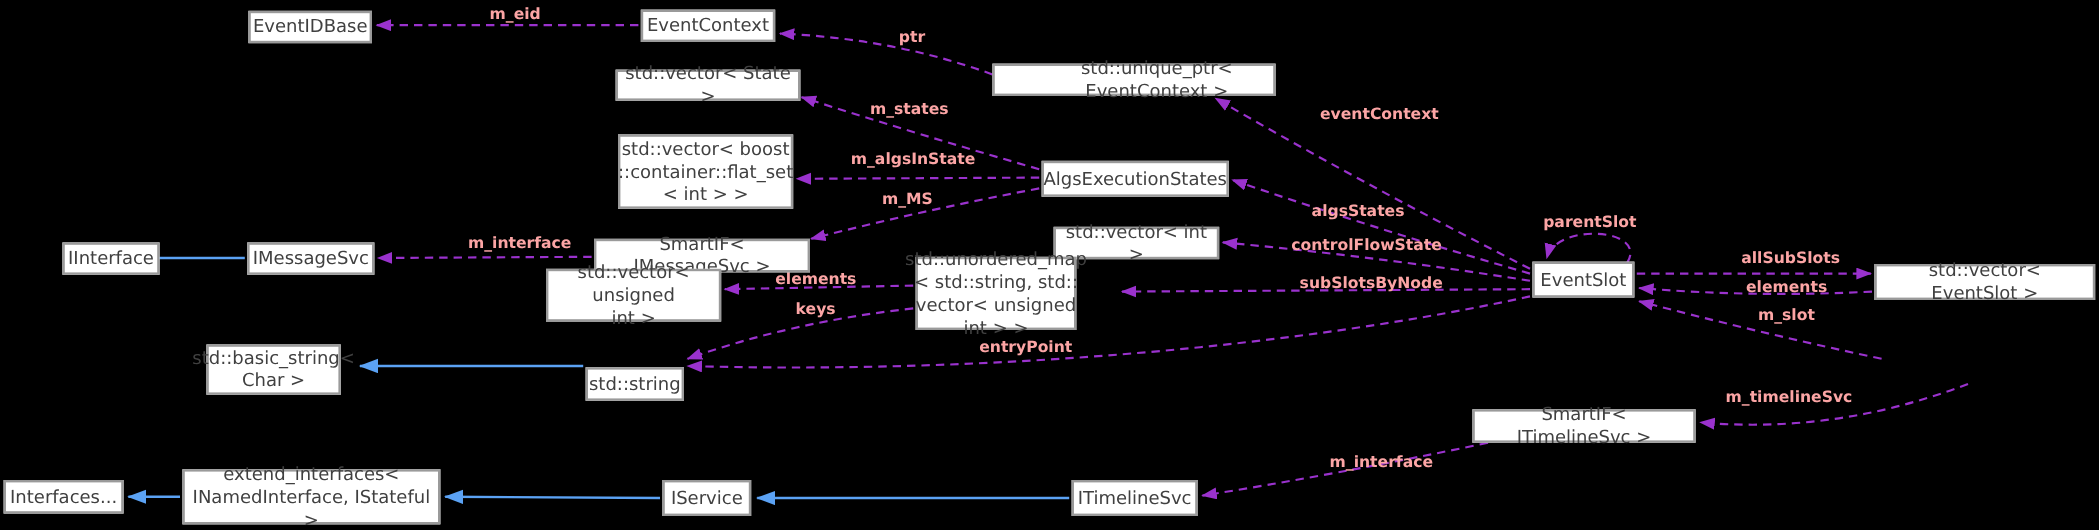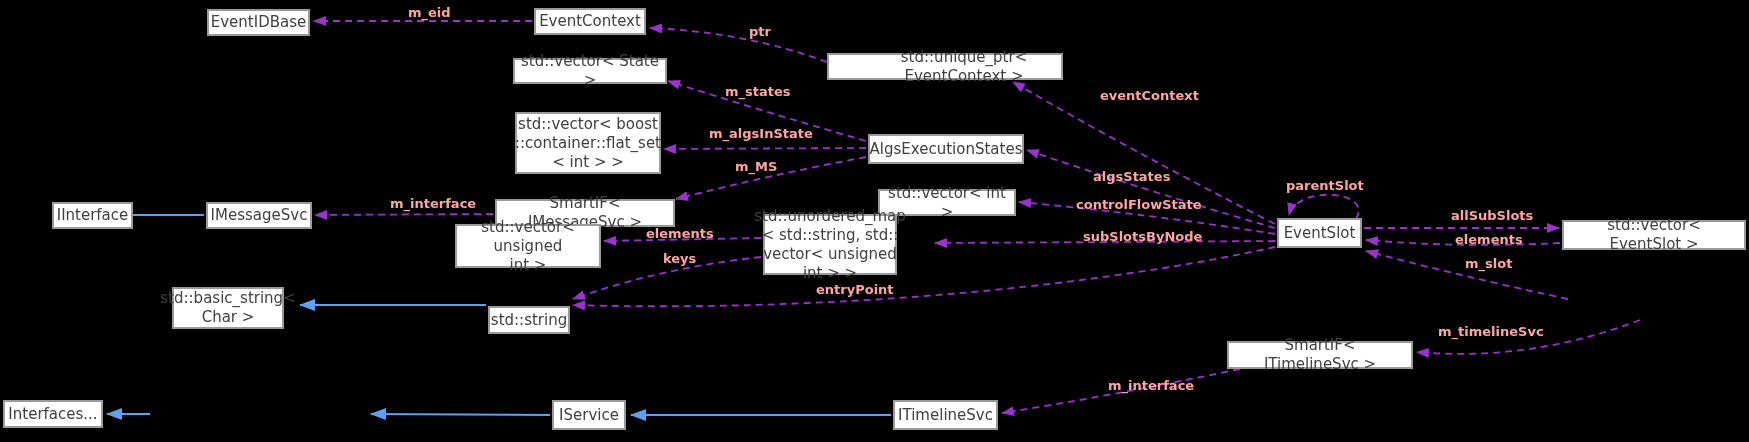--- a/index.html
+++ b/index.html
@@ -94,15 +94,17 @@
     <div class="node" style="left: 763px; top: 214px; width: 134px; height: 61px;">std::unordered_map
 &lt; std::string, std::
 vector&lt; unsigned int &gt; &gt;</div>
     <div class="node" style="left: 172px; top: 287px; width: 112px; height: 42px;">std::basic_string&lt;
 Char &gt;</div>
     <div class="node" style="left: 488px; top: 282px; width: 82px; height: 28px; margin-top: 24px;">std::string</div>
     <div class="node" style="left: 1277px; top: 218px; width: 85px; height: 30px;">EventSlot</div>
     <div class="node" style="left: 1562px; top: 220px; width: 184px; height: 30px;">std::vector&lt; EventSlot &gt;</div>
     <div class="node" style="left: 1227px; top: 341px; width: 186px; height: 28px;">SmartIF&lt; ITimelineSvc &gt;</div>
     <div class="node" style="left: 3px; top: 400px; width: 100px; height: 28px;">Interfaces...</div>
+    <div class="node" style="left: 152px; top: 391px; width: 215px; height: 46px;">extend_interfaces&lt;
+INamedInterface, IStateful &gt;</div>
     <div class="node" style="left: 552px; top: 400px; width: 74px; height: 30px;">IService</div>
     <div class="node" style="left: 893px; top: 400px; width: 105px; height: 30px;">ITimelineSvc</div>
   </div>
 
 </body></html>

